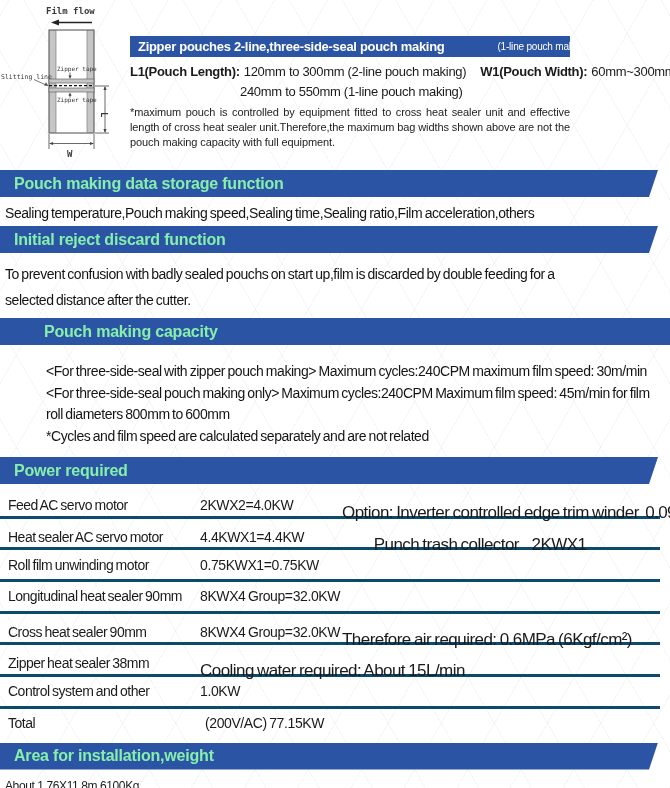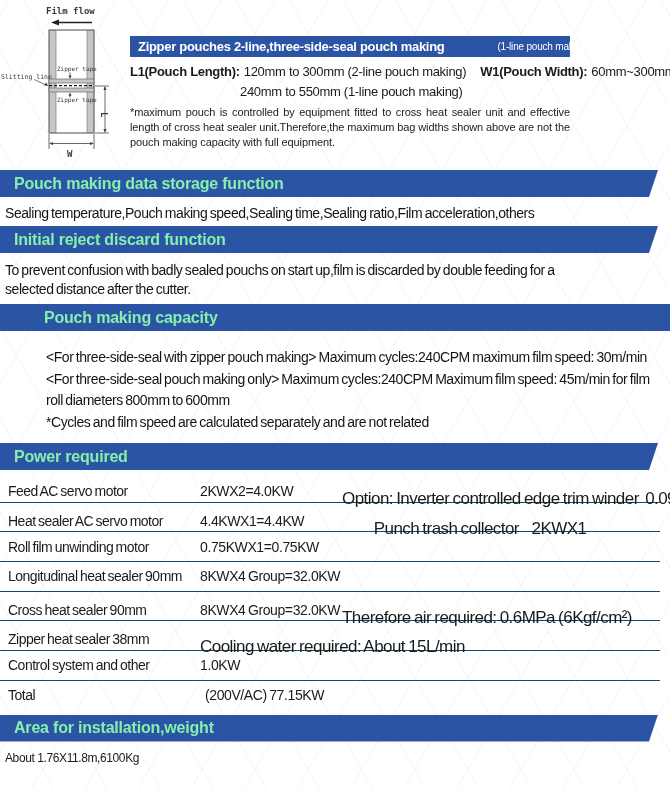--- a/index.html
+++ b/index.html
@@ -31,35 +31,35 @@
     margin-top:6px;font-size:11px;line-height:15px;text-align:justify;
     letter-spacing:-0.1px;color:#222;
   }
   .bar{
     background:#2b55a4;height:27px;color:#86efac;display:flex;align-items:center;
     font-size:16px;font-weight:bold;padding-left:14px;letter-spacing:-0.2px;
     width:644px;
     clip-path:polygon(0 0,100% 0,calc(100% - 9px) 100%,0 100%);
   }
   .body-text{
-    font-size:14px;letter-spacing:-0.45px;word-spacing:-1px;line-height:19px;
+    font-size:14px;letter-spacing:-0.45px;word-spacing:-1px;line-height:26px;
     padding-left:5px;color:#141414;
   }
   .b1{margin-top:6px;line-height:20px;}
   .bar2{margin-top:3px;}
   .b2{margin-top:8px;width:585px;}
   .bar3{margin-top:5px;padding-left:44px;}
   .b3{margin-top:16px;line-height:21.5px;padding-left:46px;}
   .b3 div{white-space:nowrap;}
   .bar4{margin-top:10px;}
   .ptable{margin-top:3px;}
   .trow{
     display:grid;grid-template-columns:192px 142px 1fr;
     height:28.7px;align-items:center;padding-left:8px;
-    border-bottom:1px solid #0c4a6e;width:652px;
+    border-bottom:3px solid #0c4a6e;width:652px;
   }
   .trow.last{border-bottom:none;}
   .tlabel{font-size:14px;letter-spacing:-0.5px;word-spacing:-1px;}
   .tvalue{font-size:14px;letter-spacing:-0.4px;word-spacing:-1px;white-space:pre;}
   .textra{font-size:17px;letter-spacing:-0.55px;word-spacing:-1px;white-space:pre;margin-top:16px;}
   .bar5{margin-top:5px;}
   .b5{margin-top:9px;font-size:12px;letter-spacing:-0.4px;padding-left:5px;}
   svg text{font-family:"DejaVu Sans Mono",monospace;fill:#3a3a3a;}
 </style>
 </head>

